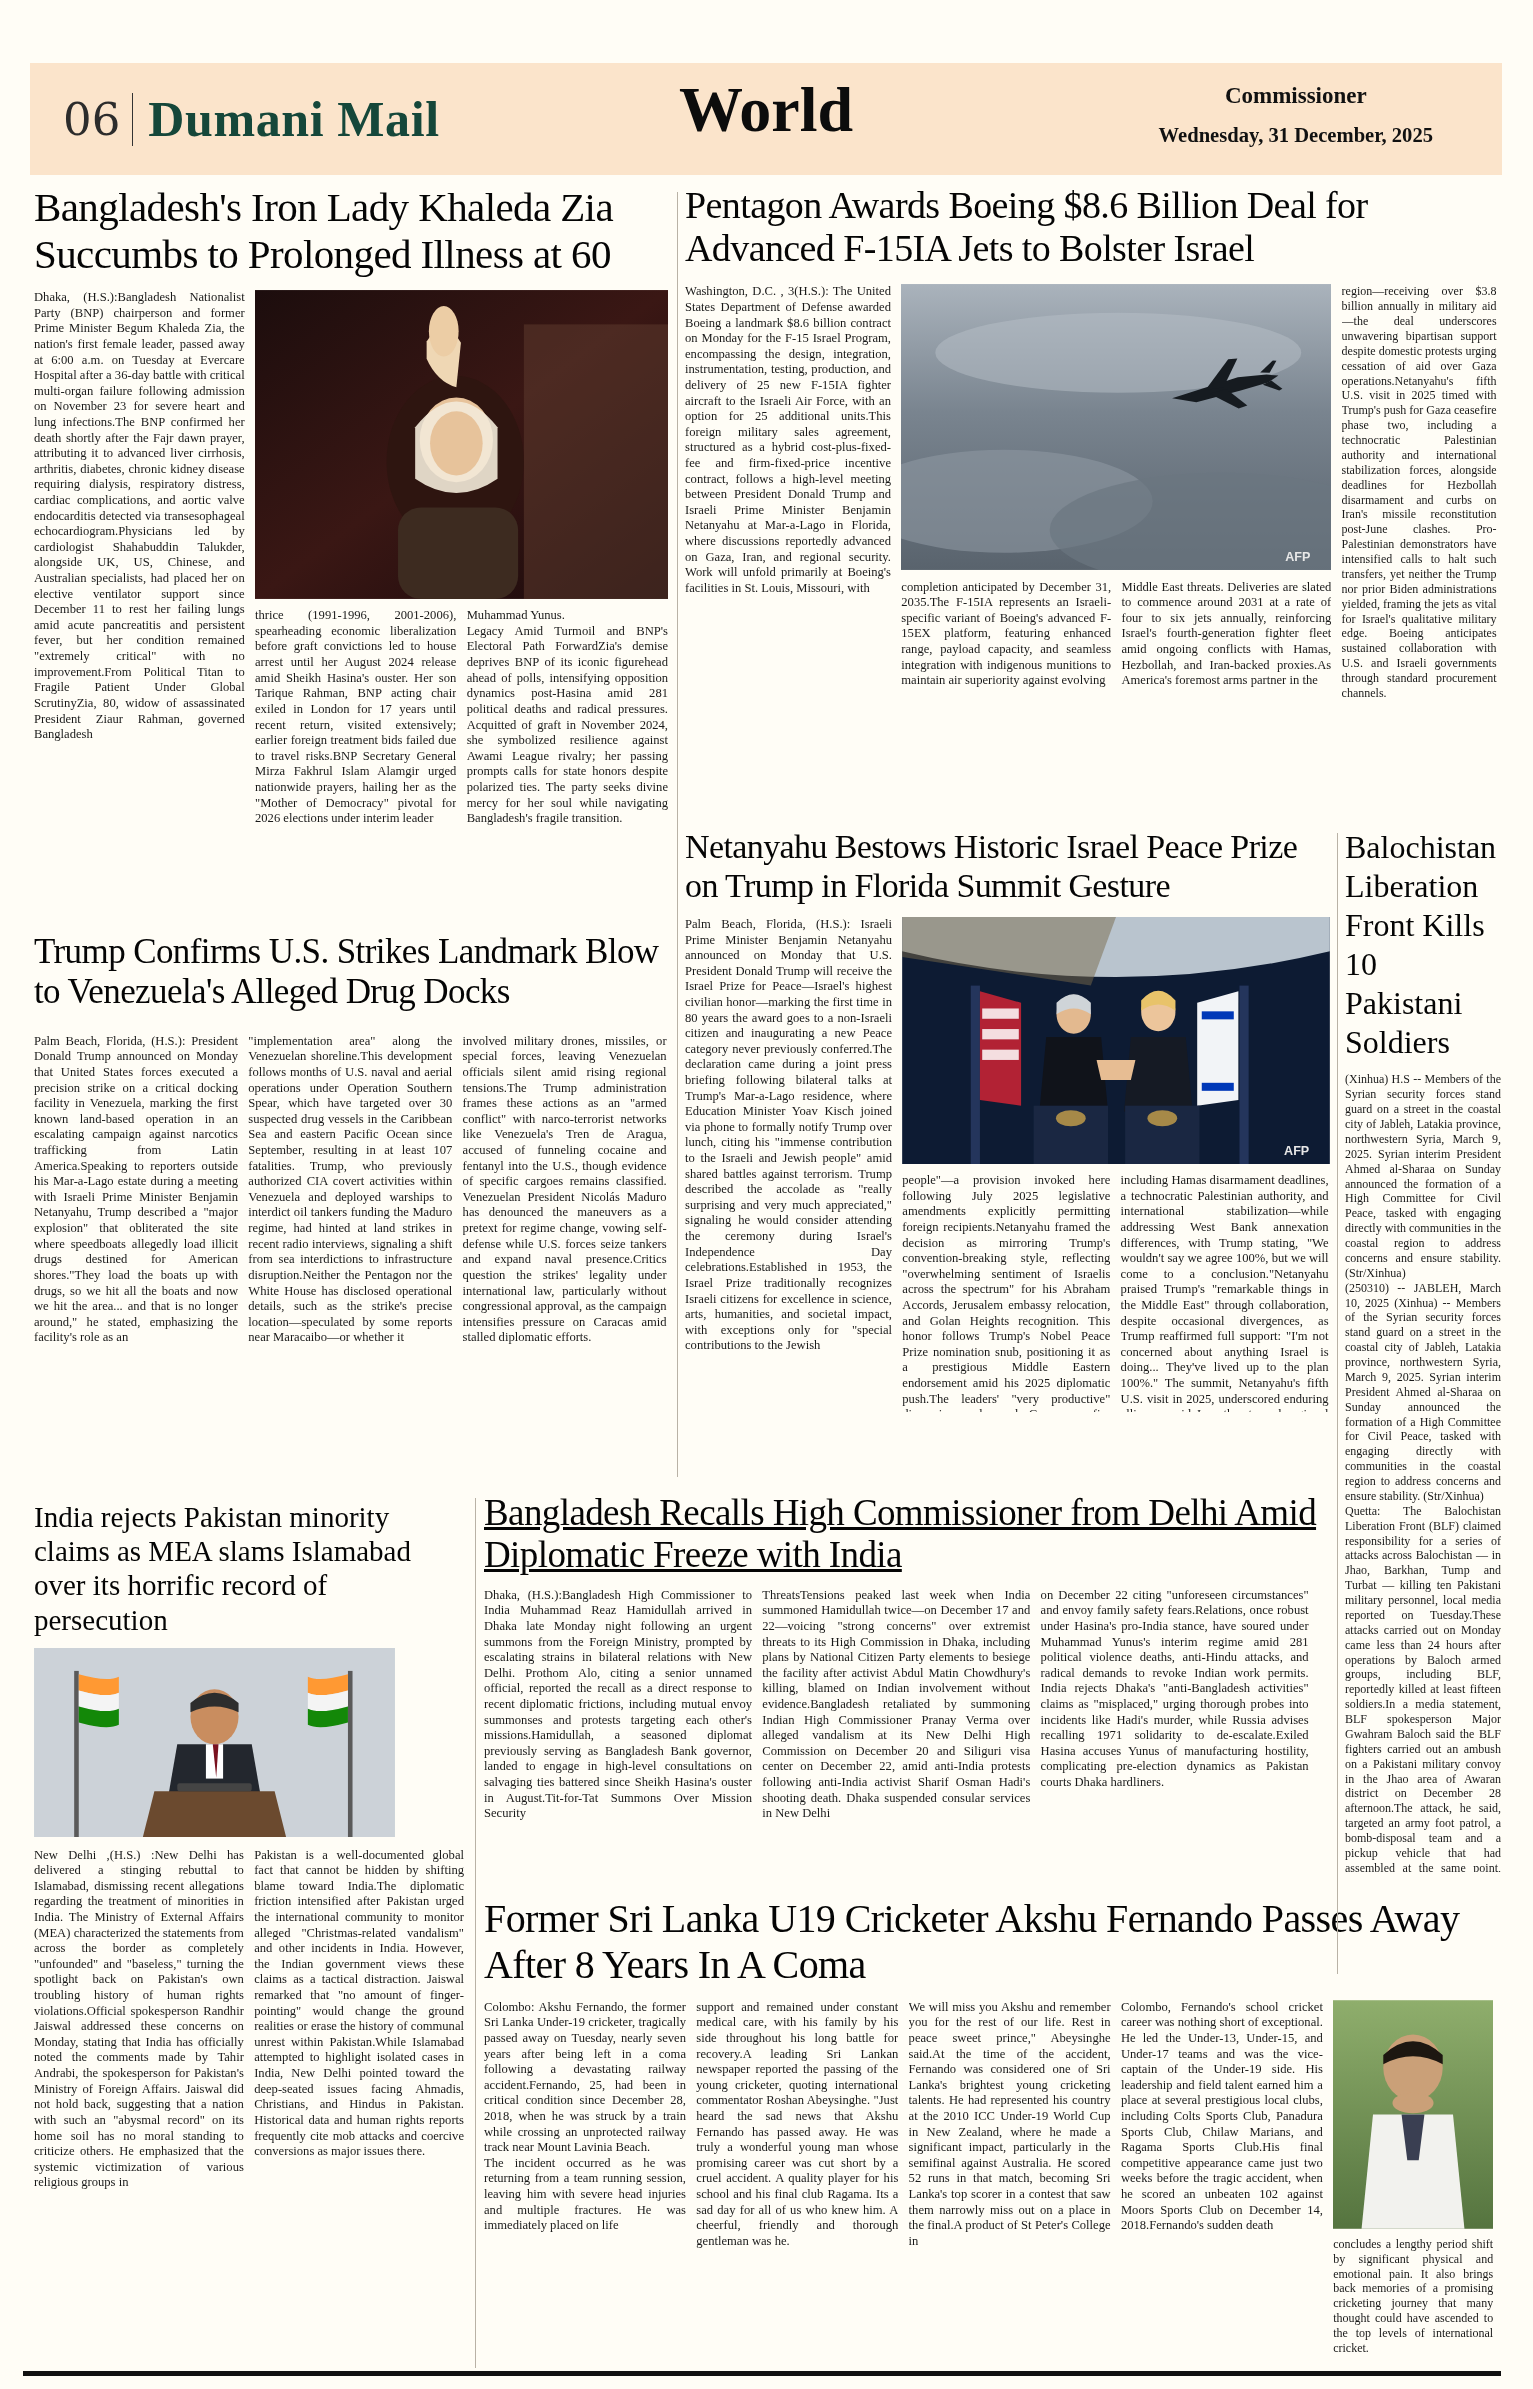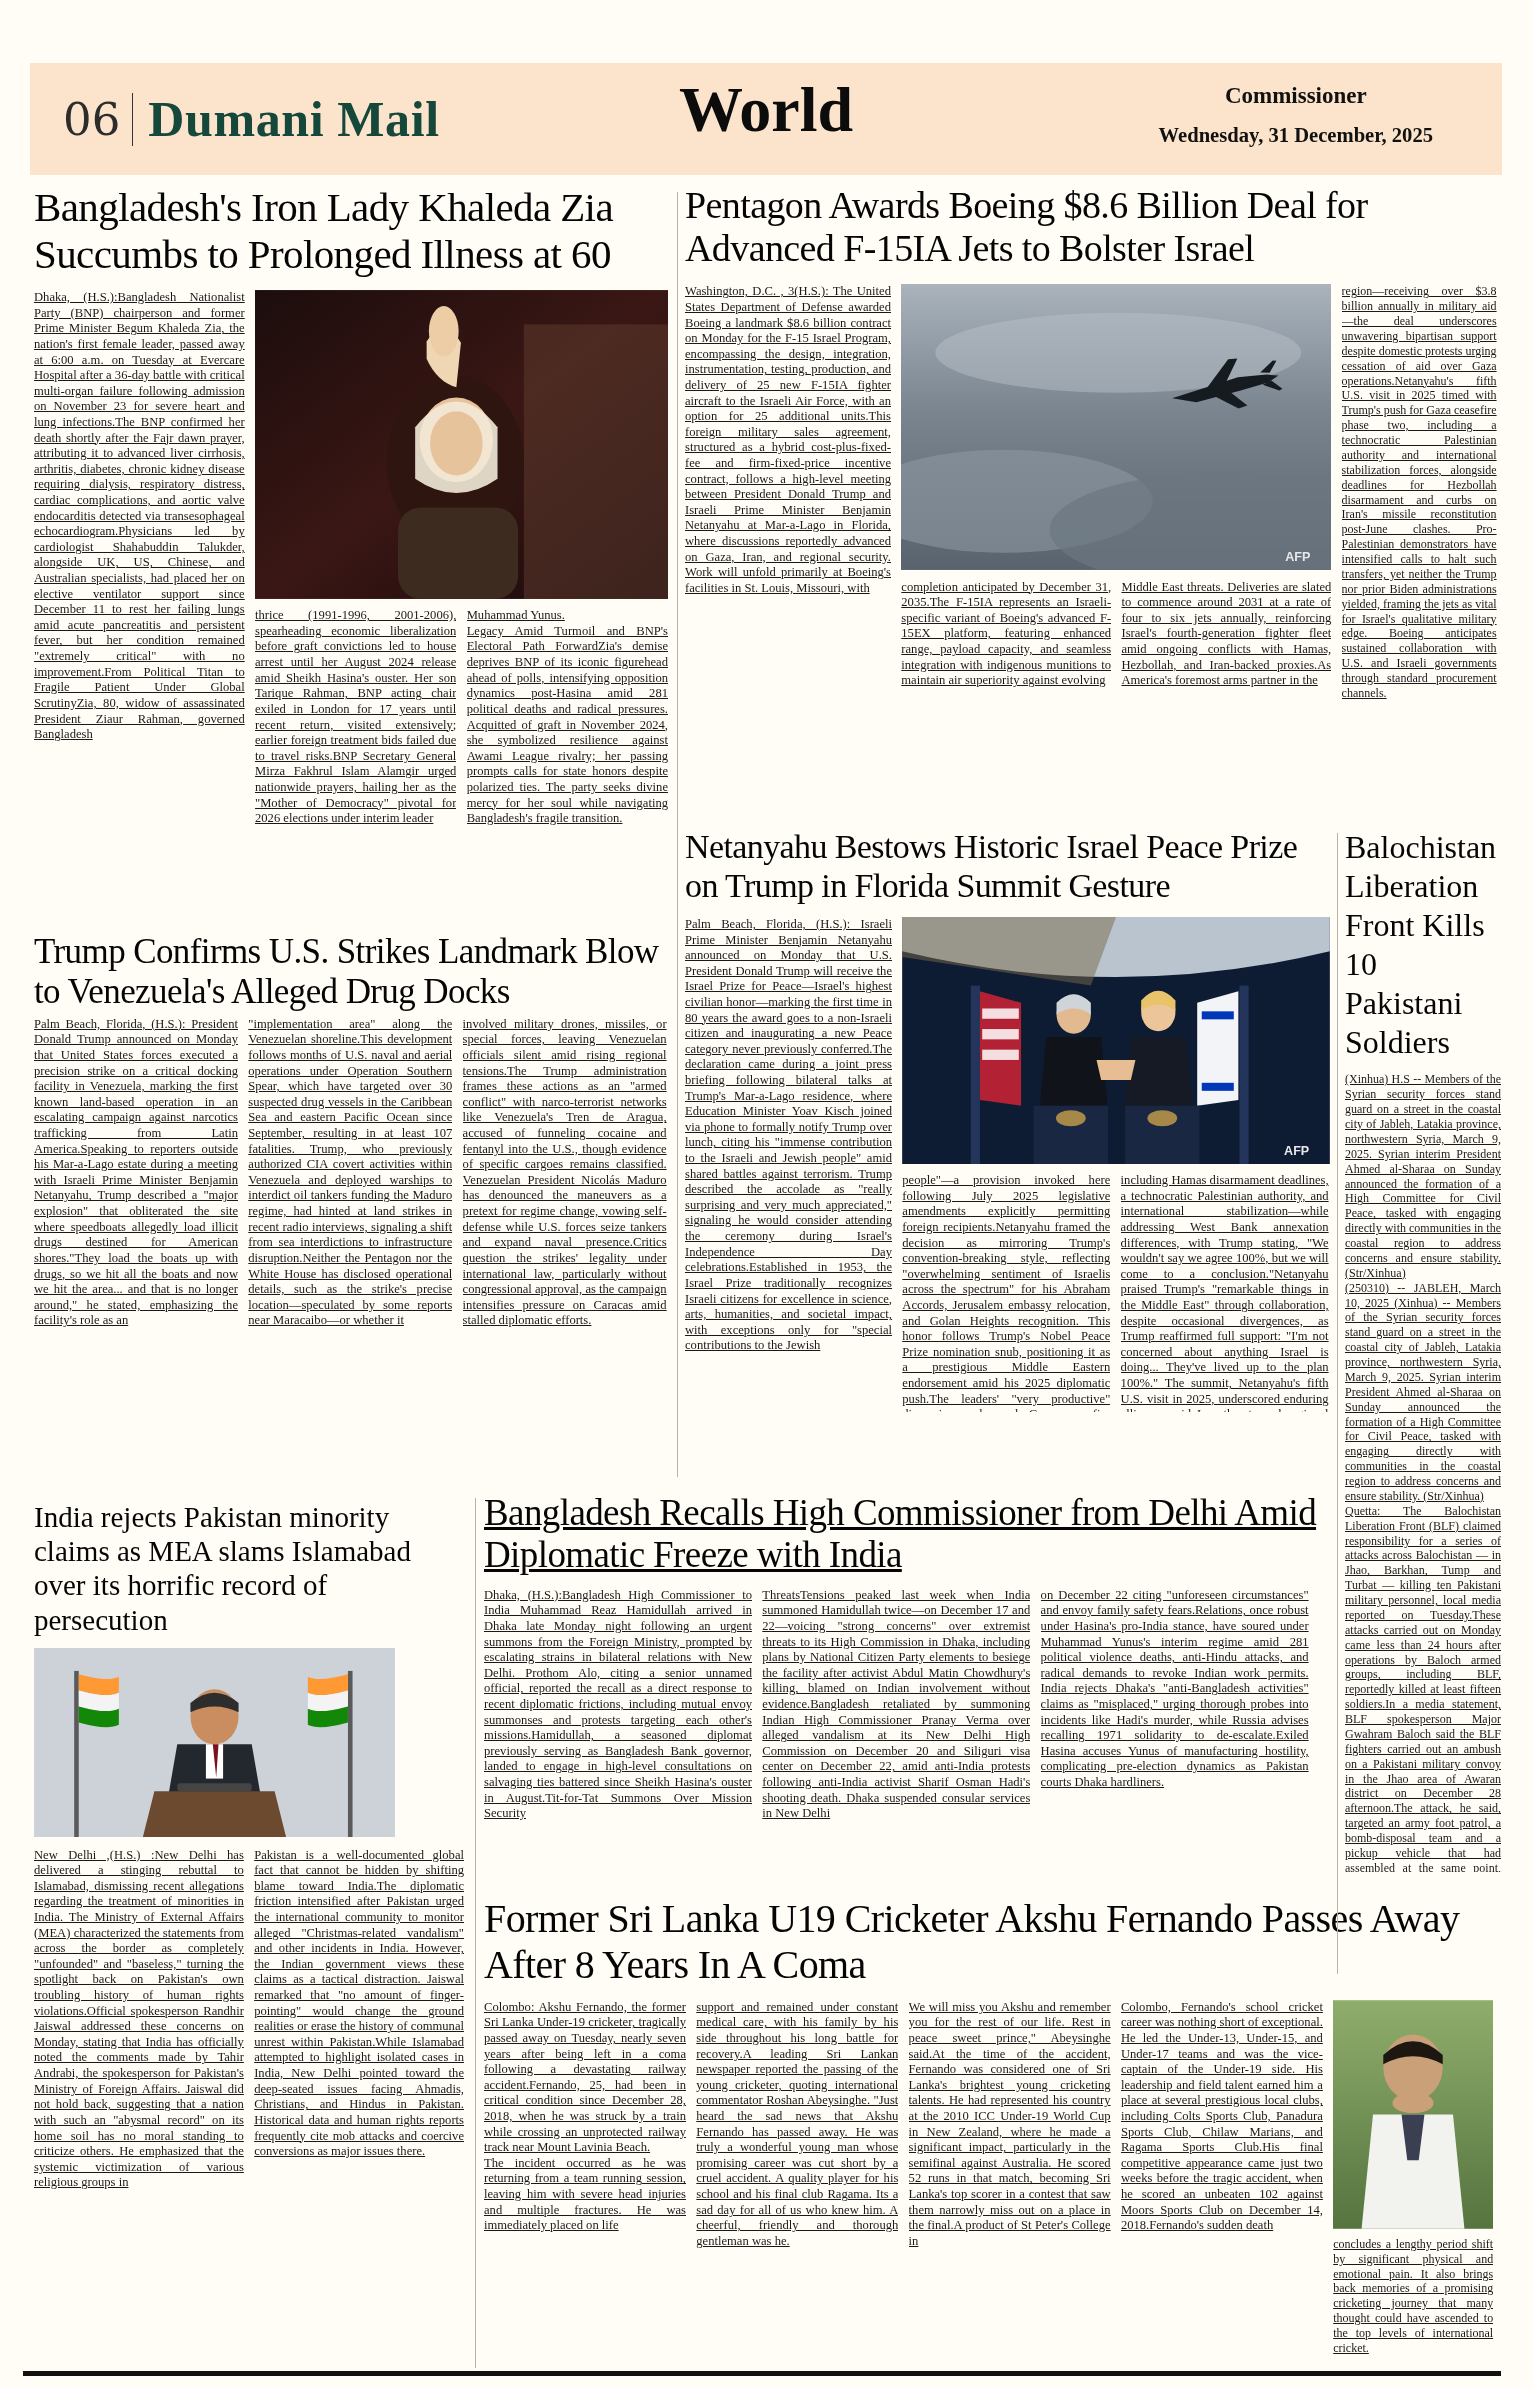--- a/index.html
+++ b/index.html
@@ -10,21 +10,21 @@
   .pageno-divider{width:1.7px;height:53px;background:#333;margin:0 15px 0 11.4px;}
   .masthead{font-size:50px;font-weight:bold;color:#15473a;letter-spacing:0.6px;}
   .section-title{position:absolute;left:50%;transform:translateX(-50%);top:10.3px;font-size:64px;font-weight:bold;color:#0c0c0c;}
   .header-right{position:absolute;right:69px;top:19.5px;text-align:center;}
   .header-city{font-size:23px;font-weight:bold;color:#111;}
   .header-date{font-size:20.6px;font-weight:bold;color:#111;margin-top:15px;}
   
   .article{position:absolute;}
   .headline{font-weight:400;color:#050505;line-height:1.14;letter-spacing:-0.6px;}
   .article-body{display:flex;gap:10.3px;align-items:flex-start;}
-  .bcol{font-size:12.6px;line-height:1.24;text-align:justify;overflow:hidden;white-space:pre-line;text-decoration:underline;}
+  .bcol{font-size:12.6px;line-height:1.24;text-align:justify;overflow:hidden;white-space:pre-line;}
   .photo{display:block;}
   .vline{position:absolute;width:0.6px;background:#b9b2a6;}
   .bottom-rule{position:absolute;left:23px;top:2371px;width:1478px;height:5.2px;background:#111;}
   .afp{font-family:"Liberation Sans",sans-serif;font-weight:bold;}
 </style>
 </head>
 <body>
 
 <div id="page">
 
@@ -149,21 +149,21 @@
 
   <div class="article" style="left:1345px;top:828px;width:156px;">
     <div class="headline" style="font-size:32px;line-height:1.22;letter-spacing:0;">Balochistan Liberation Front Kills 10 Pakistani Soldiers</div>
     <div class="bcol" style="width:156px;height:800px;margin-top:10.3px;font-size:12px;">(Xinhua) H.S -- Members of the Syrian security forces stand guard on a street in the coastal city of Jableh, Latakia province, northwestern Syria, March 9, 2025. Syrian interim President Ahmed al-Sharaa on Sunday announced the formation of a High Committee for Civil Peace, tasked with engaging directly with communities in the coastal region to address concerns and ensure stability. (Str/Xinhua)
 (250310) -- JABLEH, March 10, 2025 (Xinhua) -- Members of the Syrian security forces stand guard on a street in the coastal city of Jableh, Latakia province, northwestern Syria, March 9, 2025. Syrian interim President Ahmed al-Sharaa on Sunday announced the formation of a High Committee for Civil Peace, tasked with engaging directly with communities in the coastal region to address concerns and ensure stability. (Str/Xinhua)
 Quetta: The Balochistan Liberation Front (BLF) claimed responsibility for a series of attacks across Balochistan — in Jhao, Barkhan, Tump and Turbat — killing ten Pakistani military personnel, local media reported on Tuesday.These attacks carried out on Monday came less than 24 hours after operations by Baloch armed groups, including BLF, reportedly killed at least fifteen soldiers.In a media statement, BLF spokesperson Major Gwahram Baloch said the BLF fighters carried out an ambush on a Pakistani military convoy in the Jhao area of Awaran district on December 28 afternoon.The attack, he said, targeted an army foot patrol, a bomb-disposal team and a pickup vehicle that had assembled at the same point, The Balochistan Post reported.</div>
   </div>
 
   <div class="article" style="left:34px;top:932px;width:634px;">
     <div class="headline" style="font-size:35px;">Trump Confirms U.S. Strikes Landmark Blow to Venezuela's Alleged Drug Docks</div>
-    <div class="article-body" style="margin-top:5px;">
+    <div class="article-body" style="margin-top:22px;">
       <div class="bcol" style="width:204px;height:445px;">Palm Beach, Florida, (H.S.): President Donald Trump announced on Monday that United States forces executed a precision strike on a critical docking facility in Venezuela, marking the first known land-based operation in an escalating campaign against narcotics trafficking from Latin America.Speaking to reporters outside his Mar-a-Lago estate during a meeting with Israeli Prime Minister Benjamin Netanyahu, Trump described a "major explosion" that obliterated the site where speedboats allegedly load illicit drugs destined for American shores."They load the boats up with drugs, so we hit all the boats and now we hit the area... and that is no longer around," he stated, emphasizing the facility's role as an</div>
       <div class="bcol" style="width:204px;height:445px;">"implementation area" along the Venezuelan shoreline.This development follows months of U.S. naval and aerial operations under Operation Southern Spear, which have targeted over 30 suspected drug vessels in the Caribbean Sea and eastern Pacific Ocean since September, resulting in at least 107 fatalities. Trump, who previously authorized CIA covert activities within Venezuela and deployed warships to interdict oil tankers funding the Maduro regime, had hinted at land strikes in recent radio interviews, signaling a shift from sea interdictions to infrastructure disruption.Neither the Pentagon nor the White House has disclosed operational details, such as the strike's precise location—speculated by some reports near Maracaibo—or whether it</div>
       <div class="bcol" style="width:204px;height:445px;">involved military drones, missiles, or special forces, leaving Venezuelan officials silent amid rising regional tensions.The Trump administration frames these actions as an "armed conflict" with narco-terrorist networks like Venezuela's Tren de Aragua, accused of funneling cocaine and fentanyl into the U.S., though evidence of specific cargoes remains classified. Venezuelan President Nicolás Maduro has denounced the maneuvers as a pretext for regime change, vowing self-defense while U.S. forces seize tankers and expand naval presence.Critics question the strikes' legality under international law, particularly without congressional approval, as the campaign intensifies pressure on Caracas amid stalled diplomatic efforts.</div>
     </div>
   </div>
 
   <div class="article" style="left:34px;top:1500px;width:430px;">
     <div class="headline" style="font-size:29px;line-height:1.18;letter-spacing:0;">India rejects Pakistan minority claims as MEA slams Islamabad over its horrific record of persecution</div>
     <svg class="photo" style="margin-top:11.4px;" width="361" height="189" viewBox="0 0 630 330">
       <rect width="630" height="330" fill="#d6dbe0"></rect>

